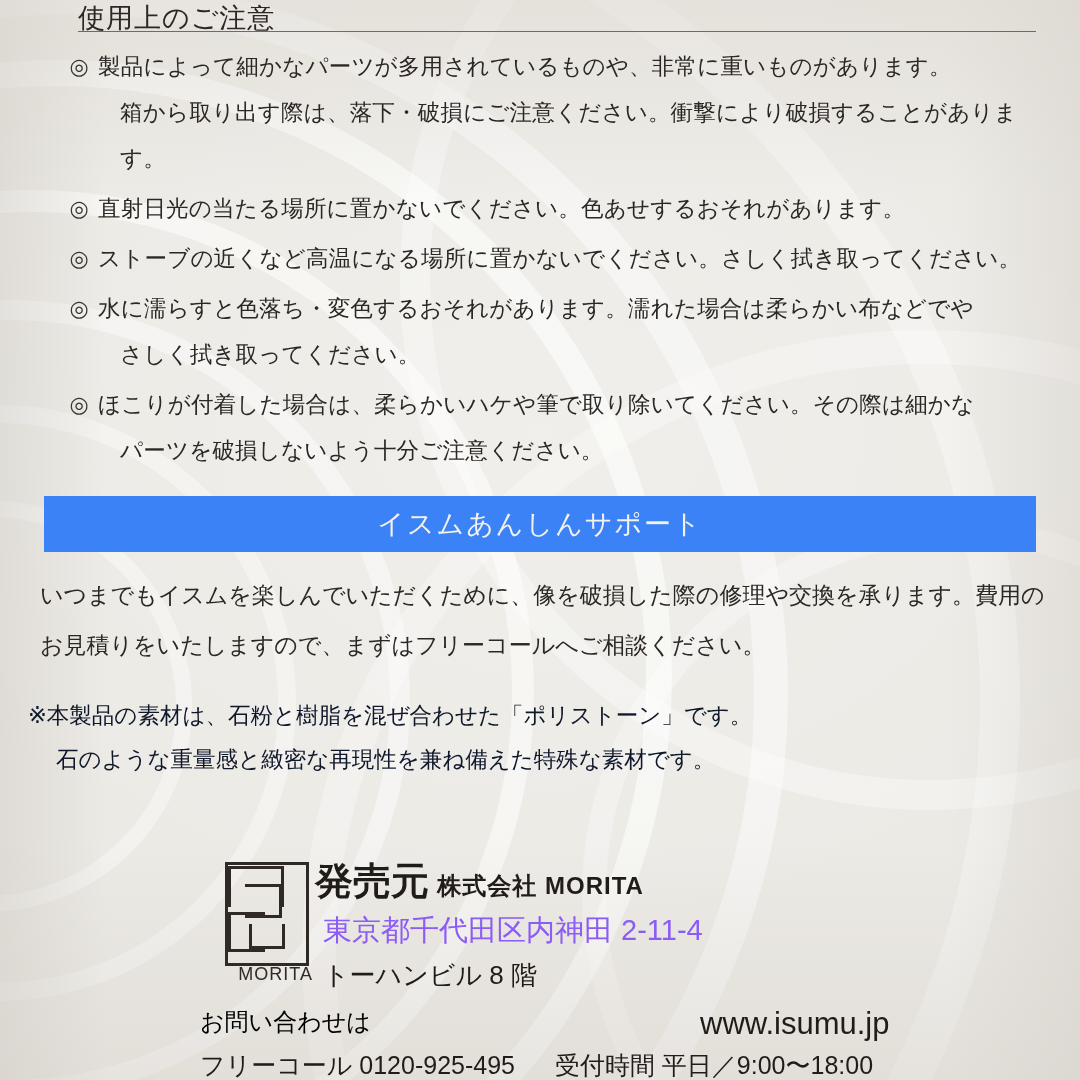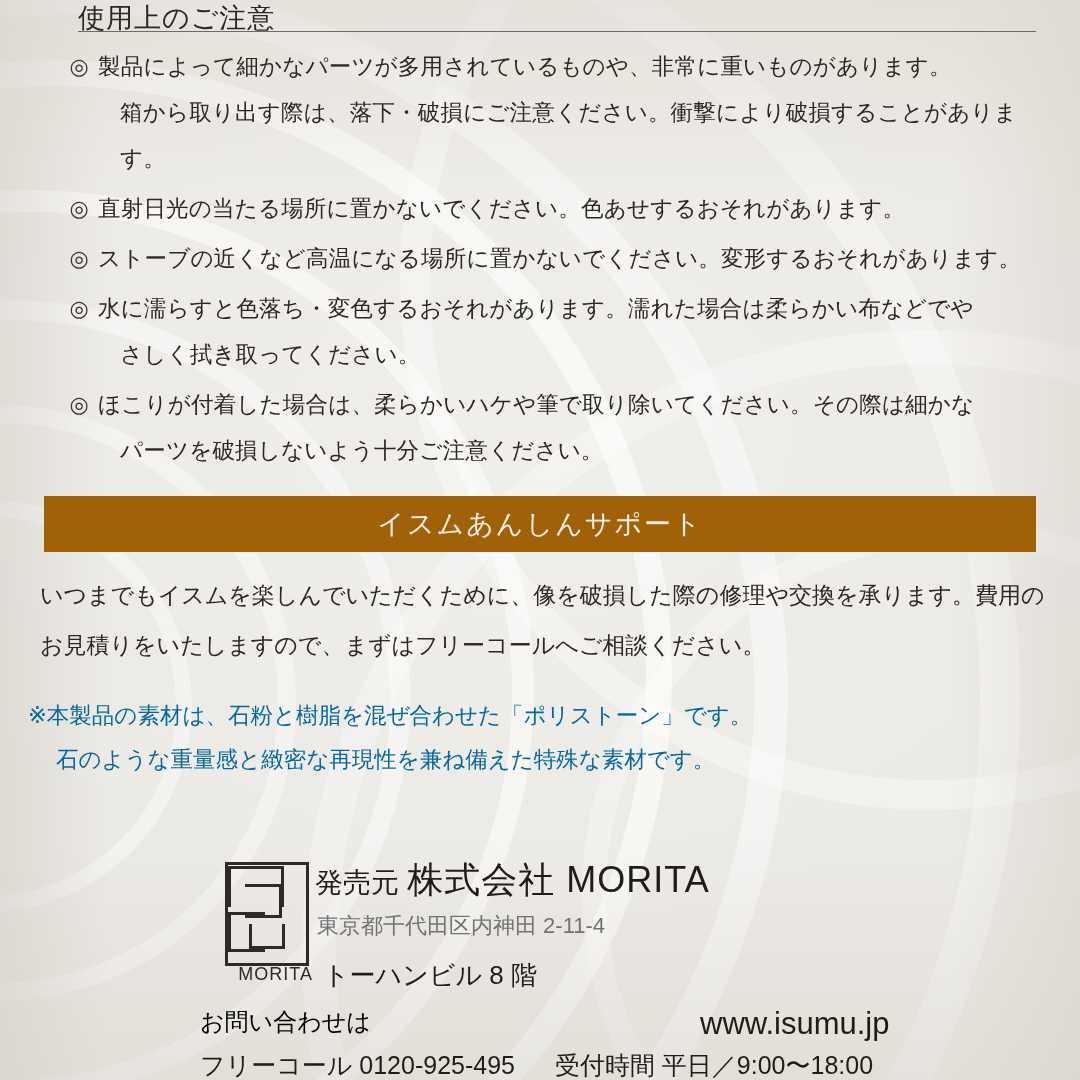--- a/index.html
+++ b/index.html
@@ -107,21 +107,21 @@
     color: #2b2724;
   }
   .c-text .ln2 { display: block; padding-left: 22px; }
 
   .banner {
     position: absolute;
     left: 44px;
     top: 496px;
     width: 992px;
     height: 56px;
-    background: #a16207;
+    background: #3b82f6;
     display: flex;
     align-items: center;
     justify-content: center;
   }
   .banner span {
     color: #f3f1ee;
     font-size: 27px;
     letter-spacing: 2px;
   }
 
@@ -135,21 +135,21 @@
     color: #2b2724;
   }
 
   .note-para {
     position: absolute;
     left: 28px;
     top: 694px;
     width: 1010px;
     font-size: 22.5px;
     line-height: 44px;
-    color: #0369a1;
+    color: #0f172a;
   }
   .note-para .ln2 { display: block; padding-left: 28px; font-family: Liberation Serif, serif; }
 
   
   .company-block {
     position: absolute;
     left: 205px;
     top: 856px;
     width: 700px;
   }
@@ -216,29 +216,29 @@
   }
 
   .maker-line {
     position: absolute;
     left: 110px;
     top: 0px;
     font-size: 30px;
     color: #201c19;
     white-space: nowrap;
   }
-  .maker-line .label { font-size: 28px; }
-  .maker-line .name { font-weight: normal; font-size: 36px; letter-spacing: 1px; }
+  .maker-line .label { font-size: 38px; font-weight: bold; }
+  .maker-line .name { font-weight: bold; font-size: 24px; letter-spacing: 1px; }
 
   .addr1 {
     position: absolute;
-    left: 112px;
+    left: 118px;
     top: 55px;
-    font-size: 22px;
-    color: #737373;
+    font-size: 29px;
+    color: #8b5cf6;
     white-space: nowrap;
   }
   .addr2 {
     position: absolute;
     left: 118px;
     top: 102px;
     font-size: 26px;
     color: #201c19;
     white-space: nowrap;
   }
@@ -304,21 +304,21 @@
       <div class="caution-item">
         <div class="bullet">◎</div>
         <div class="c-text">
           <span>直射日光の当たる場所に置かないでください。色あせするおそれがあります。</span>
         </div>
       </div>
 
       <div class="caution-item">
         <div class="bullet">◎</div>
         <div class="c-text">
-          <span>ストーブの近くなど高温になる場所に置かないでください。変形するおそれがあります。</span>
+          <span>ストーブの近くなど高温になる場所に置かないでください。さしく拭き取ってください。</span>
         </div>
       </div>
 
       <div class="caution-item">
         <div class="bullet">◎</div>
         <div class="c-text">
           <span>水に濡らすと色落ち・変色するおそれがあります。濡れた場合は柔らかい布などでや</span>
           <span class="ln2">さしく拭き取ってください。</span>
         </div>
       </div>

